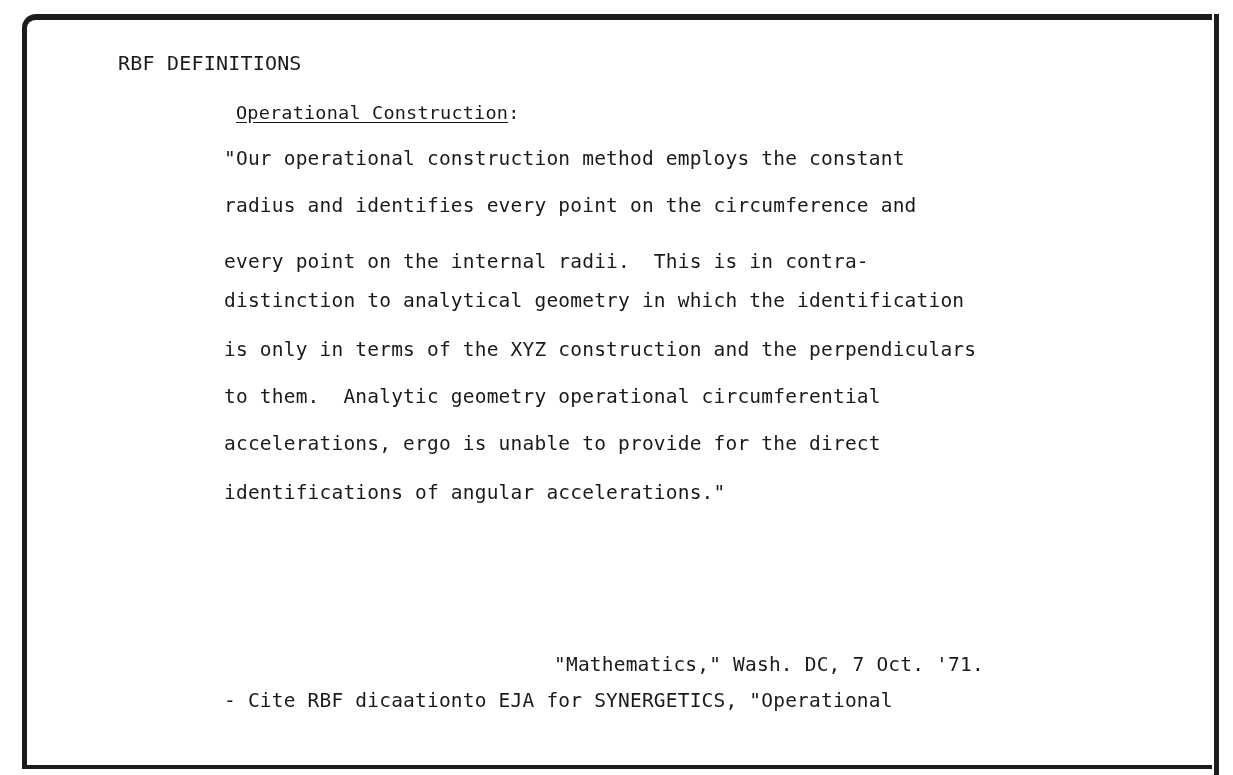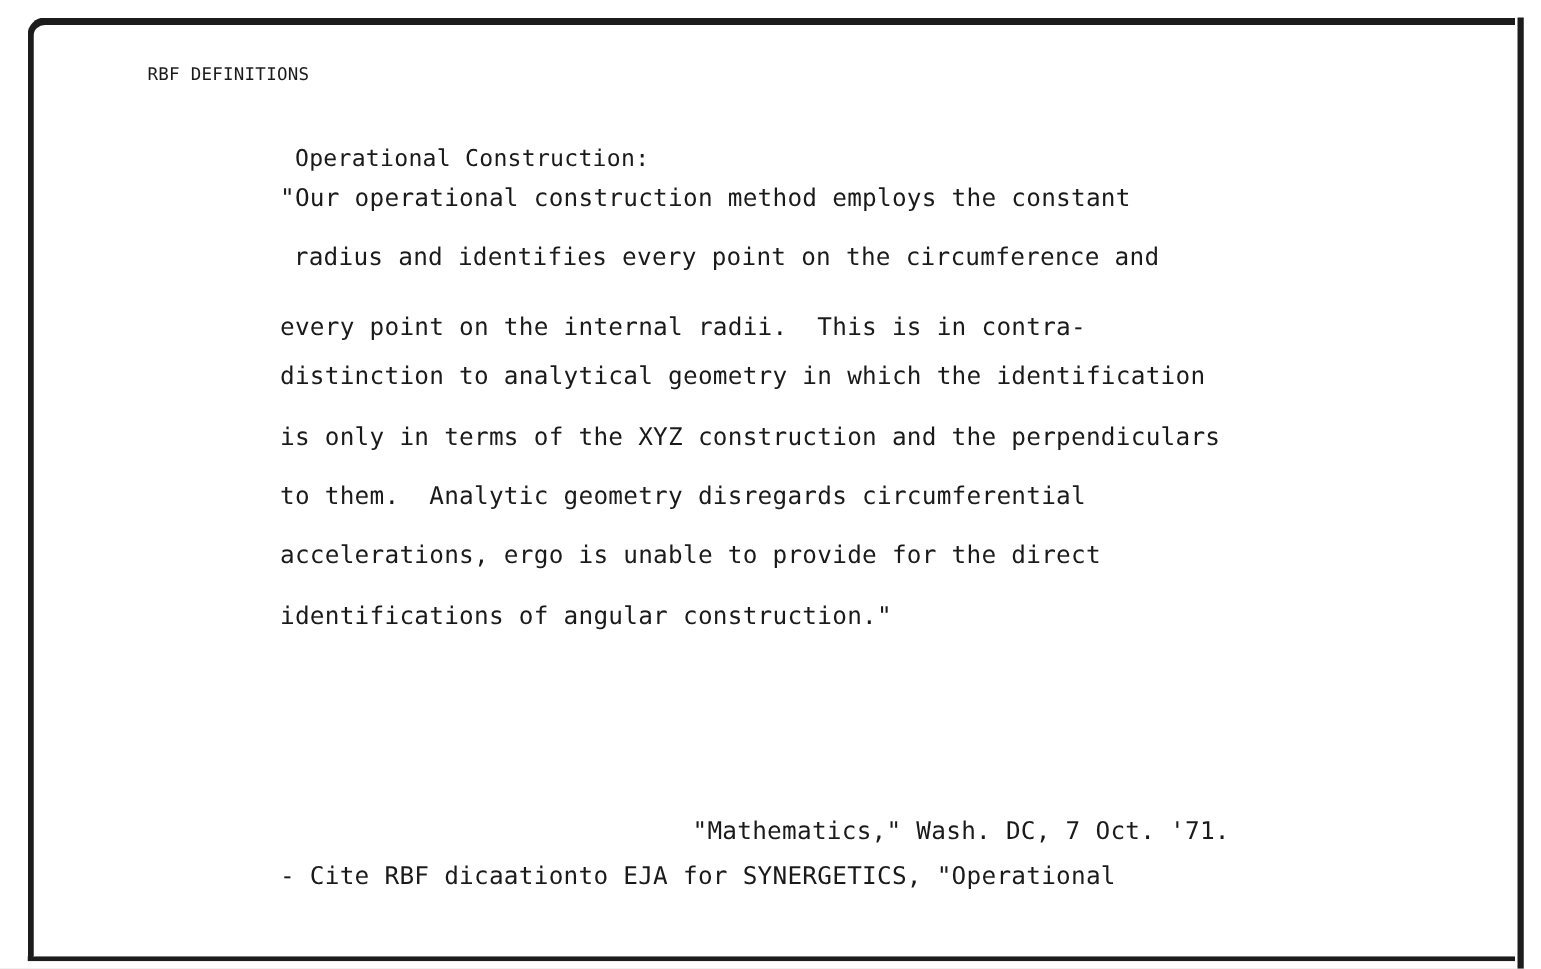--- a/index.html
+++ b/index.html
@@ -38,28 +38,28 @@
     .text {
       position: absolute;
       white-space: pre;
       font-size: 19.5px;
       letter-spacing: 0.2px;
       line-height: 1;
     }
     .heading {
       left: 118px;
       top: 53px;
-      font-size: 14px;
+      font-size: 20px;
     }
     .subheading {
       left: 236px;
       top: 104px;
       font-size: 18.5px;
+      text-decoration: underline;
       text-underline-offset: 3px;
-      margin-top: 15px;
     }
     .body-line {
       left: 224px;
       font-size: 19.5px;
     }
     .citation {
       left: 554px;
       top: 655px;
     }
     .cite-note {
@@ -71,22 +71,22 @@
 <body>
 
 <div class="card-frame"></div>
 <div class="right-rule"></div>
 
 <div class="text heading">RBF DEFINITIONS</div>
 
 <div class="text subheading"><span>Operational Construction</span><span style="text-decoration:none;display:inline-block;">:</span></div>
 
 <div class="text body-line" style="top:149px;">"Our operational construction method employs the constant</div>
-<div class="text body-line" style="top:196px;margin-left:11px;">radius and identifies every point on the circumference and</div>
+<div class="text body-line" style="top:196px;">radius and identifies every point on the circumference and</div>
 <div class="text body-line" style="top:252px;">every point on the internal radii.  This is in contra-</div>
 <div class="text body-line" style="top:291px;">distinction to analytical geometry in which the identification</div>
 <div class="text body-line" style="top:340px;">is only in terms of the XYZ construction and the perpendiculars</div>
-<div class="text body-line" style="top:387px;">to them.  Analytic geometry disregards circumferential</div>
+<div class="text body-line" style="top:387px;">to them.  Analytic geometry operational circumferential</div>
 <div class="text body-line" style="top:434px;">accelerations, ergo is unable to provide for the direct</div>
-<div class="text body-line" style="top:483px;">identifications of angular construction."</div>
+<div class="text body-line" style="top:483px;">identifications of angular accelerations."</div>
 
 <div class="text citation">"Mathematics," Wash. DC, 7 Oct. '71.</div>
 <div class="text cite-note">- Cite RBF dicaationto EJA for SYNERGETICS, "Operational</div>
 
 </body></html>

